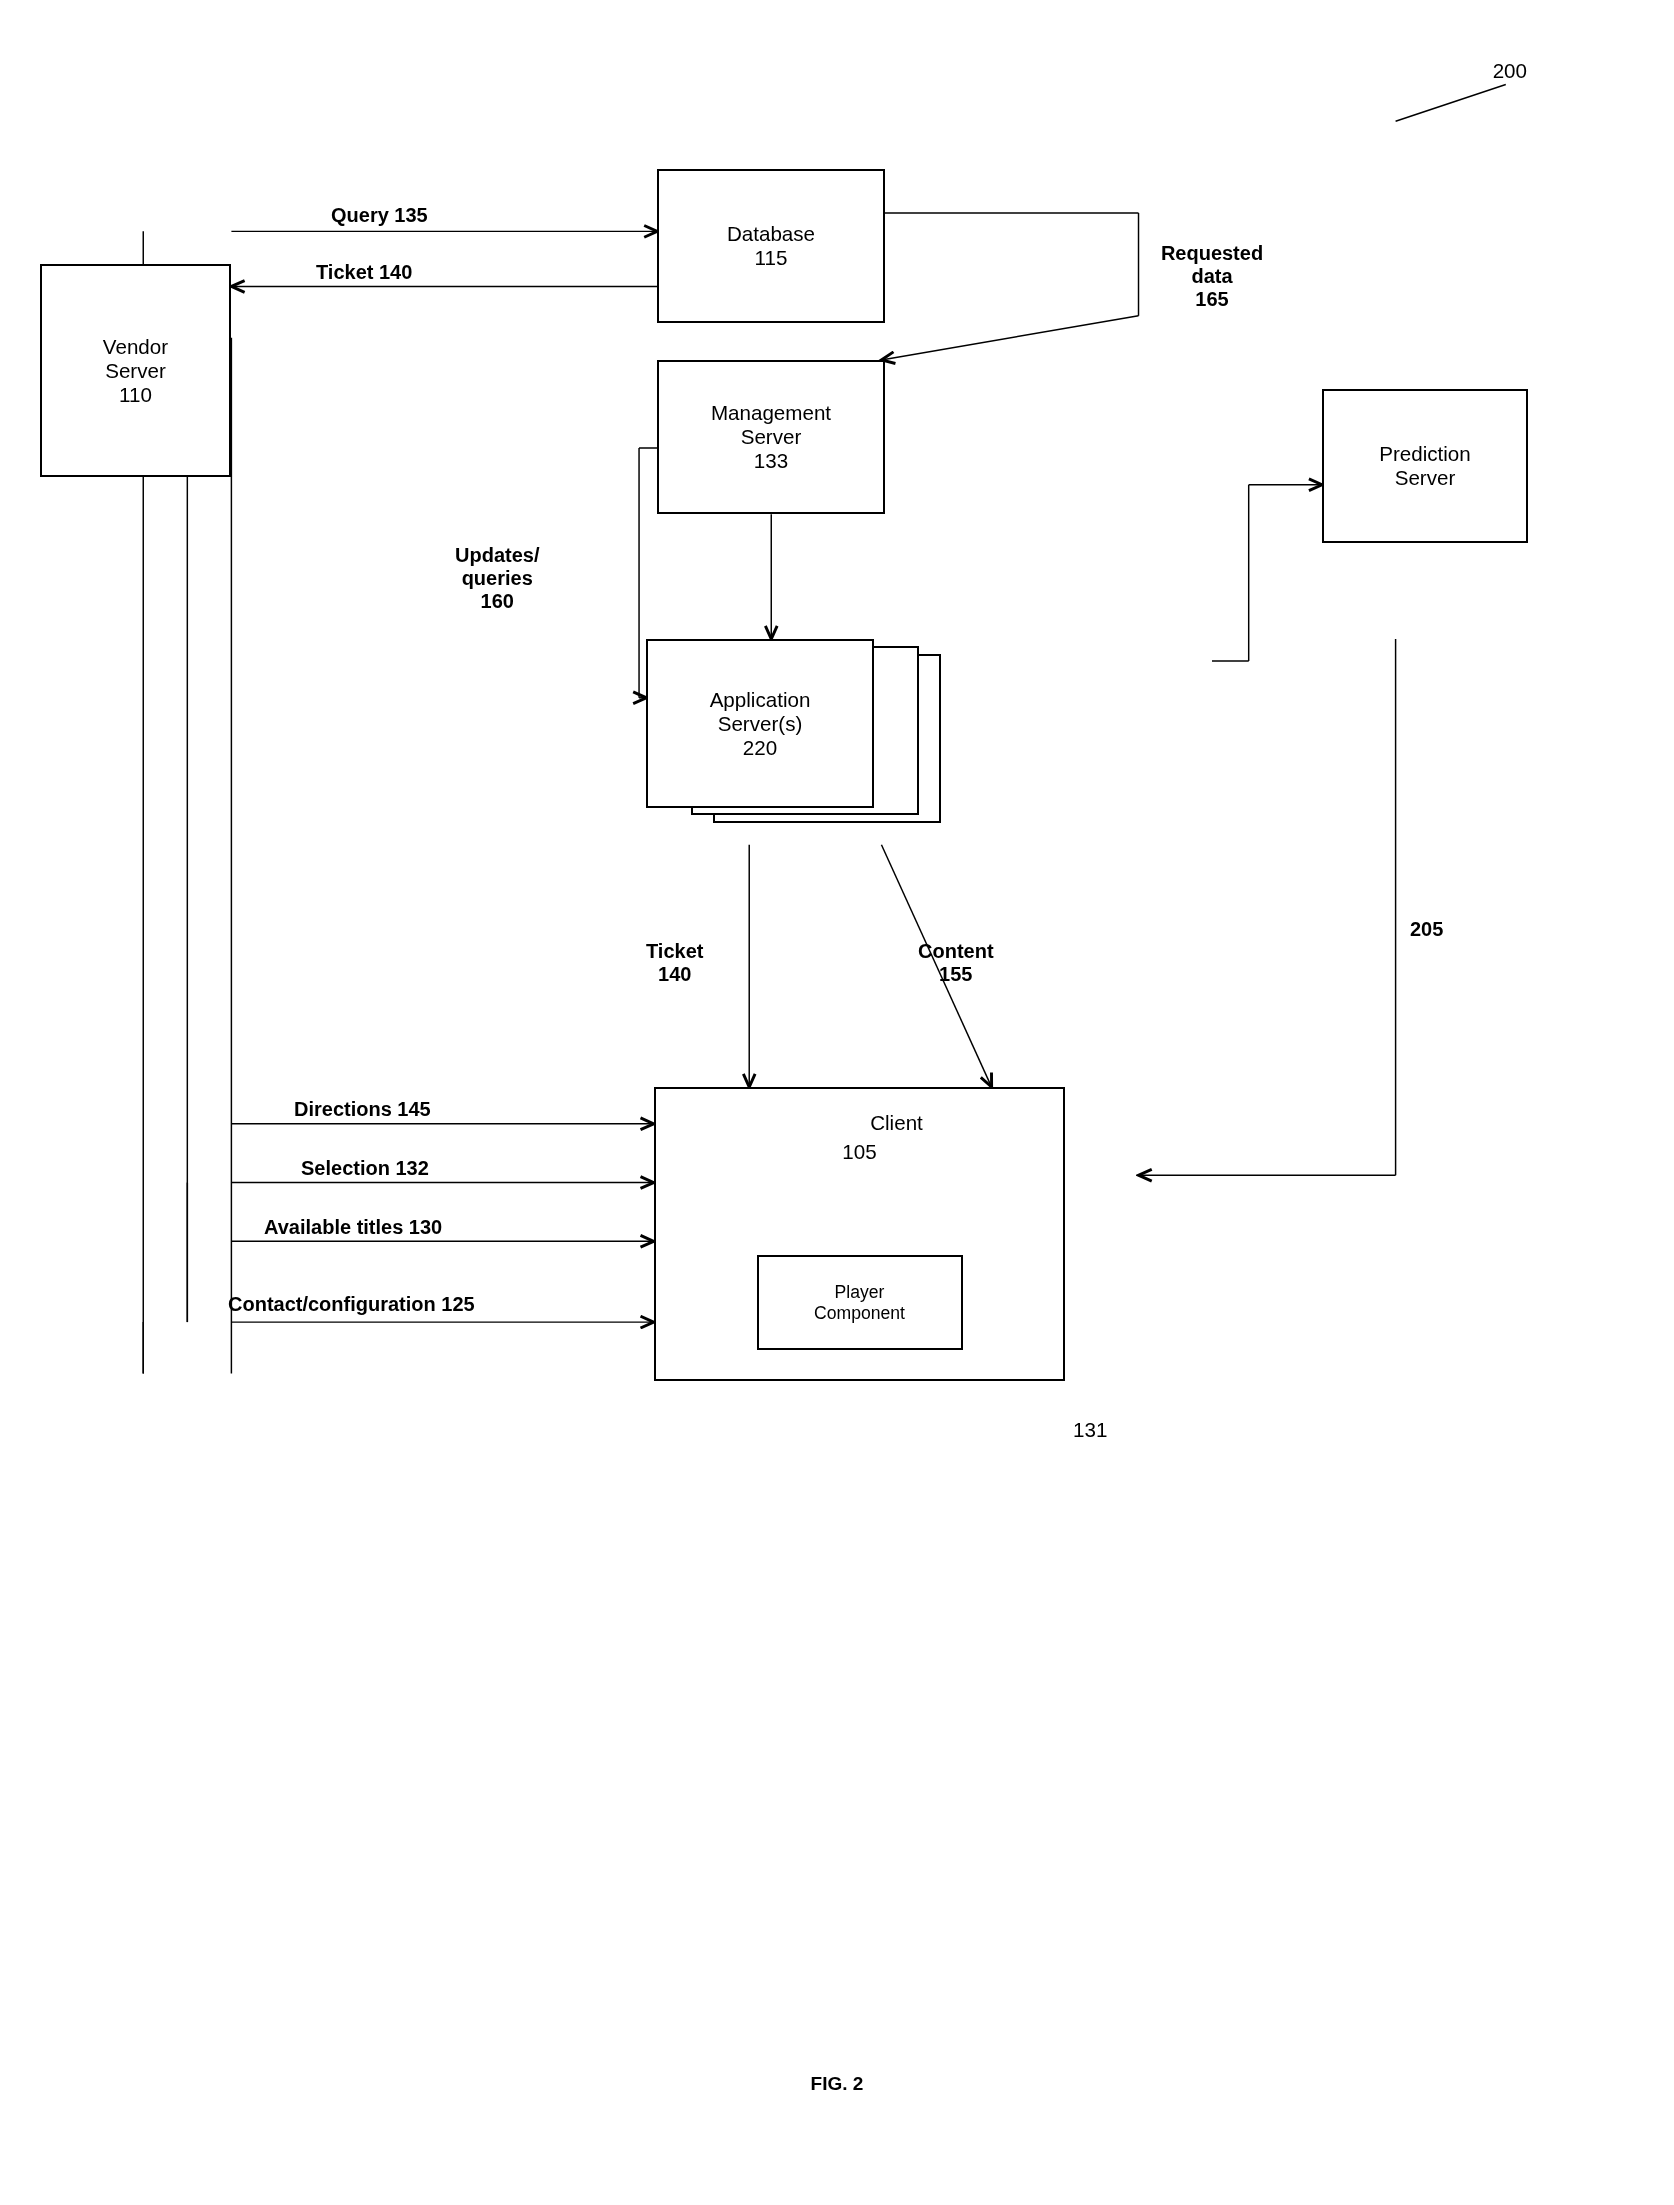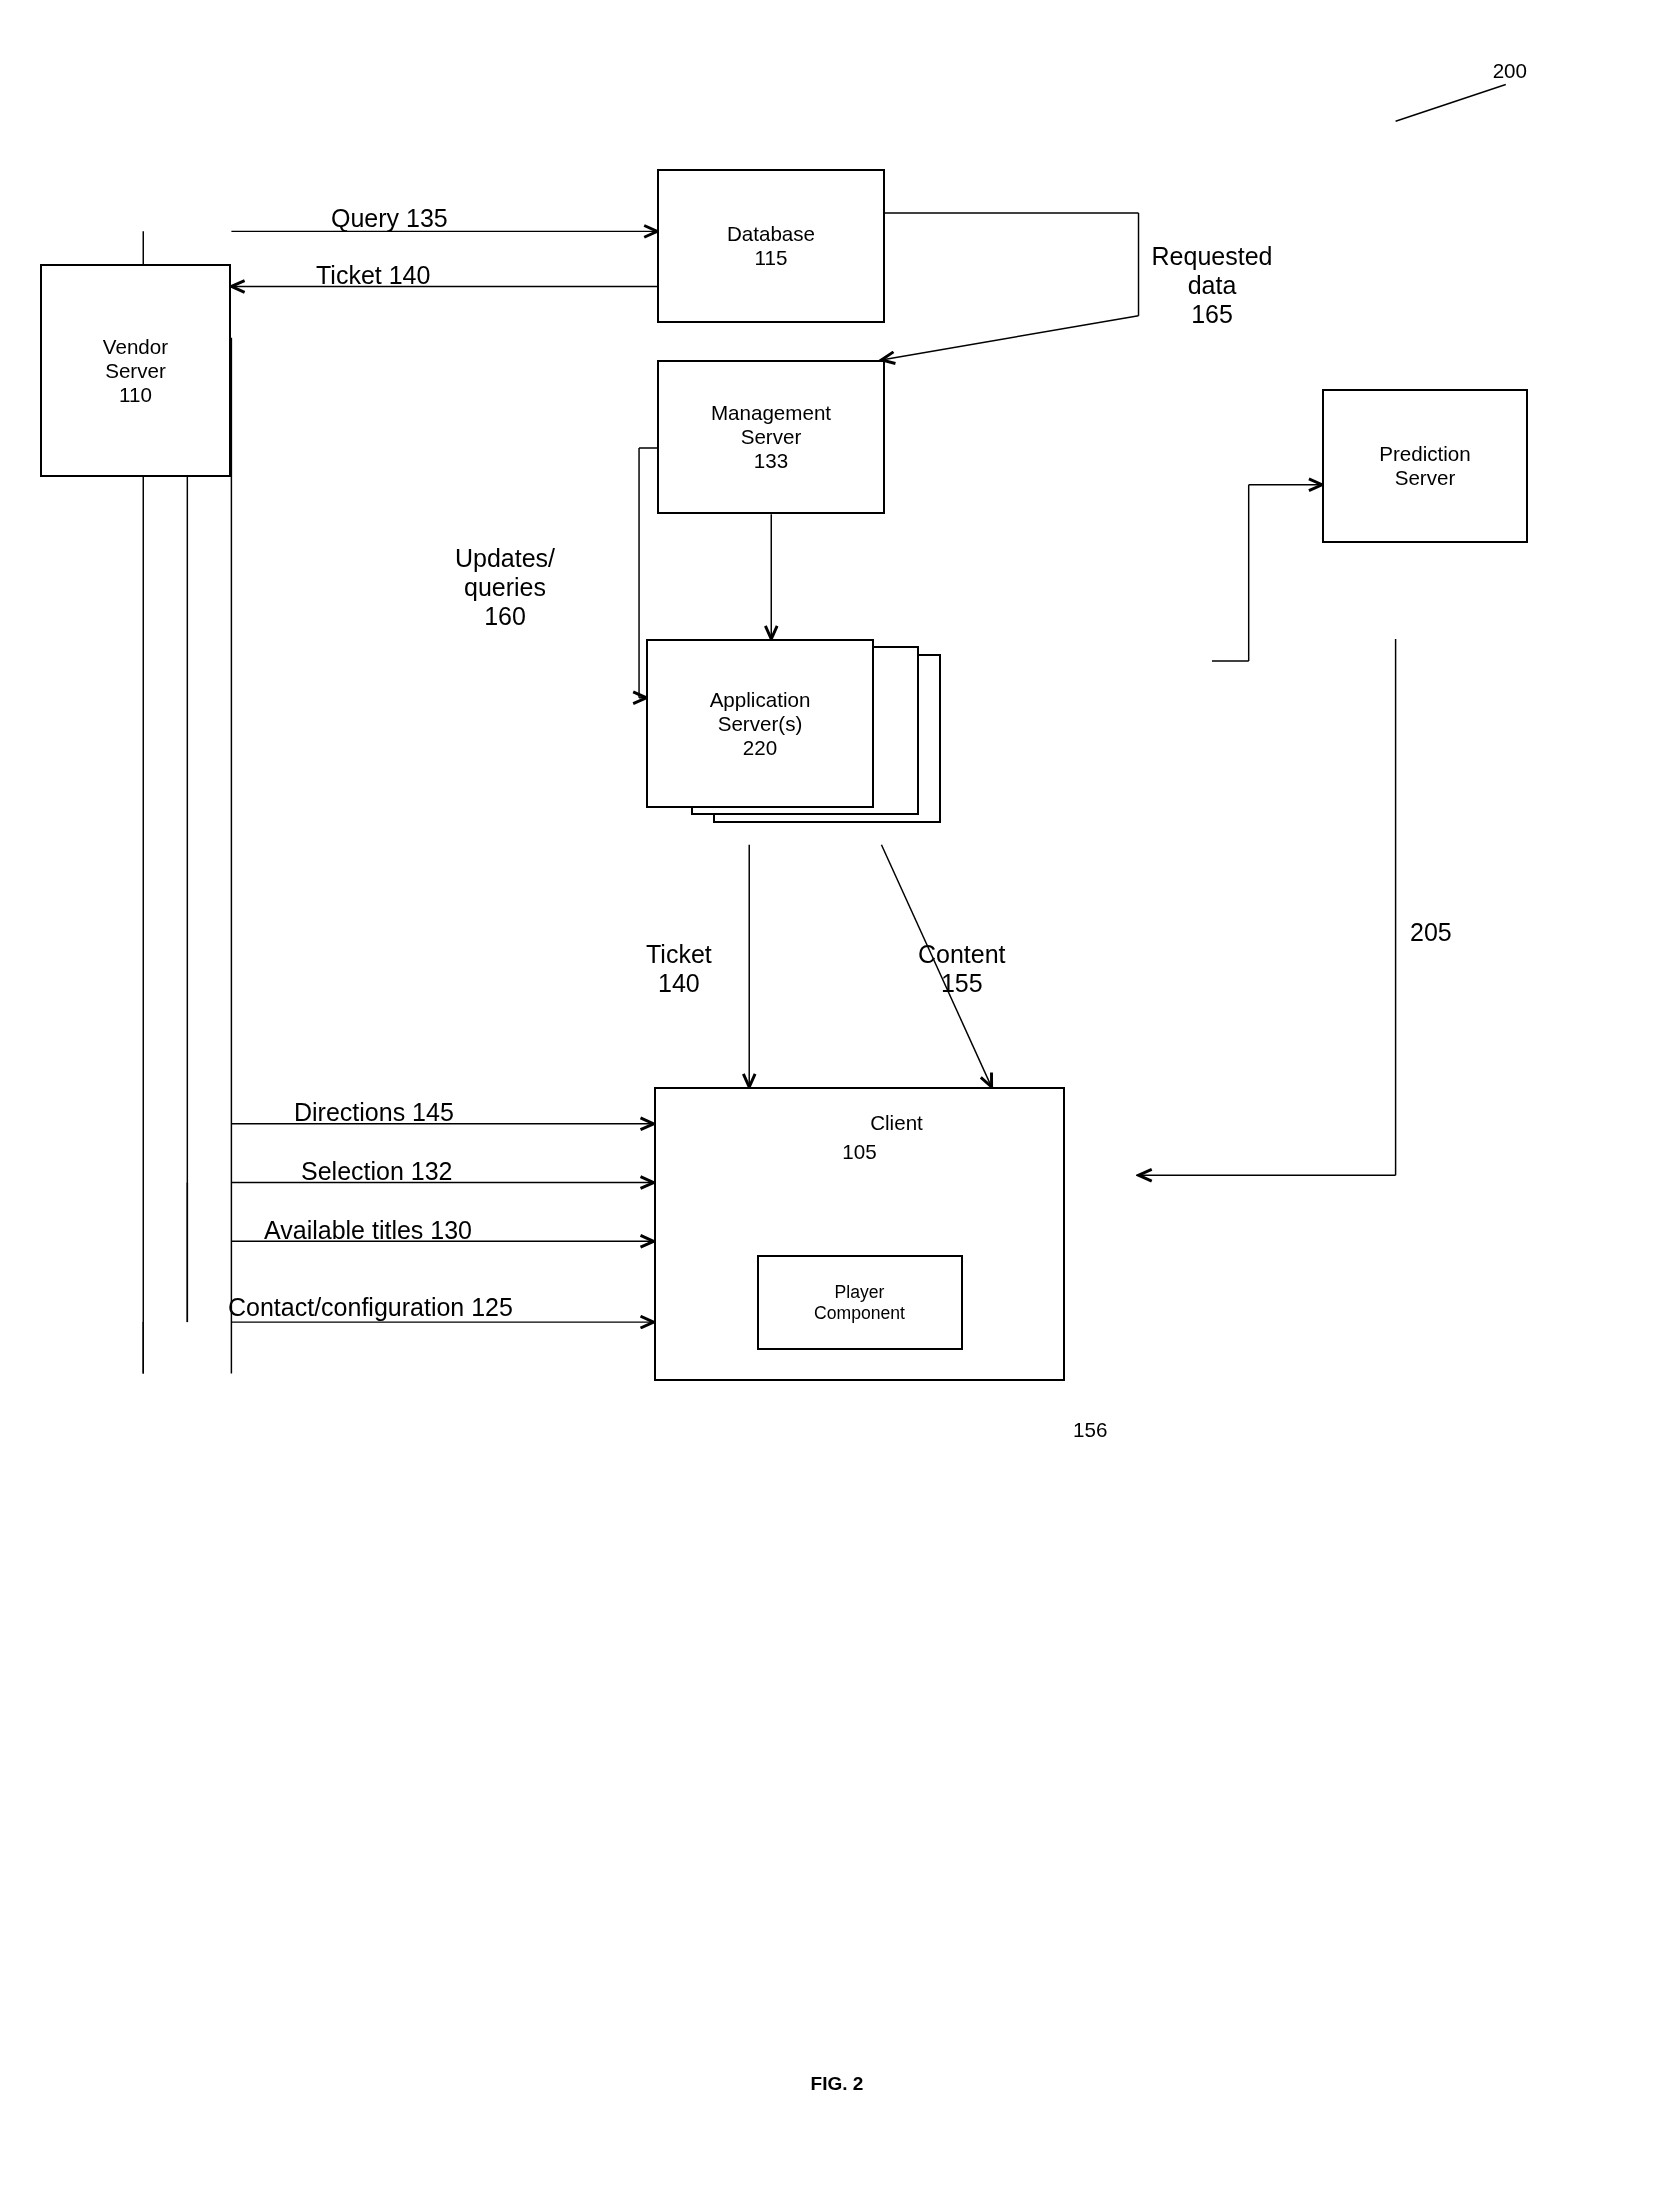--- a/index.html
+++ b/index.html
@@ -35,23 +35,24 @@
       background: #fff;
       display: flex;
       flex-direction: column;
       align-items: center;
       justify-content: center;
       text-align: center;
       font-size: 17.6px;
     }
     .label {
       position: absolute;
-      font-size: 25px;
+      font-size: 20px;
       text-align: center;
       white-space: nowrap;
+      font-weight: bold;
     }
     svg.arrows {
       position: absolute;
       top: 0; left: 0;
       width: 1674px;
       height: 2205px;
       pointer-events: none;
     }
     .fig-label {
       position: absolute;
@@ -188,18 +189,18 @@
   <div class="label" style="top:940px; left:918px; text-align:center;">Content<br>155</div>
 
   <div class="label" style="top:1098px; left:294px;">Directions 145</div>
 
   <div class="label" style="top:1157px; left:301px;">Selection 132</div>
 
   <div class="label" style="top:1216px; left:264px;">Available titles 130</div>
 
   <div class="label" style="top:1293px; left:228px;">Contact/configuration 125</div>
 
-  <div class="ref-num" style="top:1418px; left:1073px;">156</div>
+  <div class="ref-num" style="top:1418px; left:1073px;">131</div>
 
   <div class="fig-label" style="bottom:110px; left:50%; transform:translateX(-50%);">FIG. 2</div>
 
 </div>
 
 
 </body></html>

